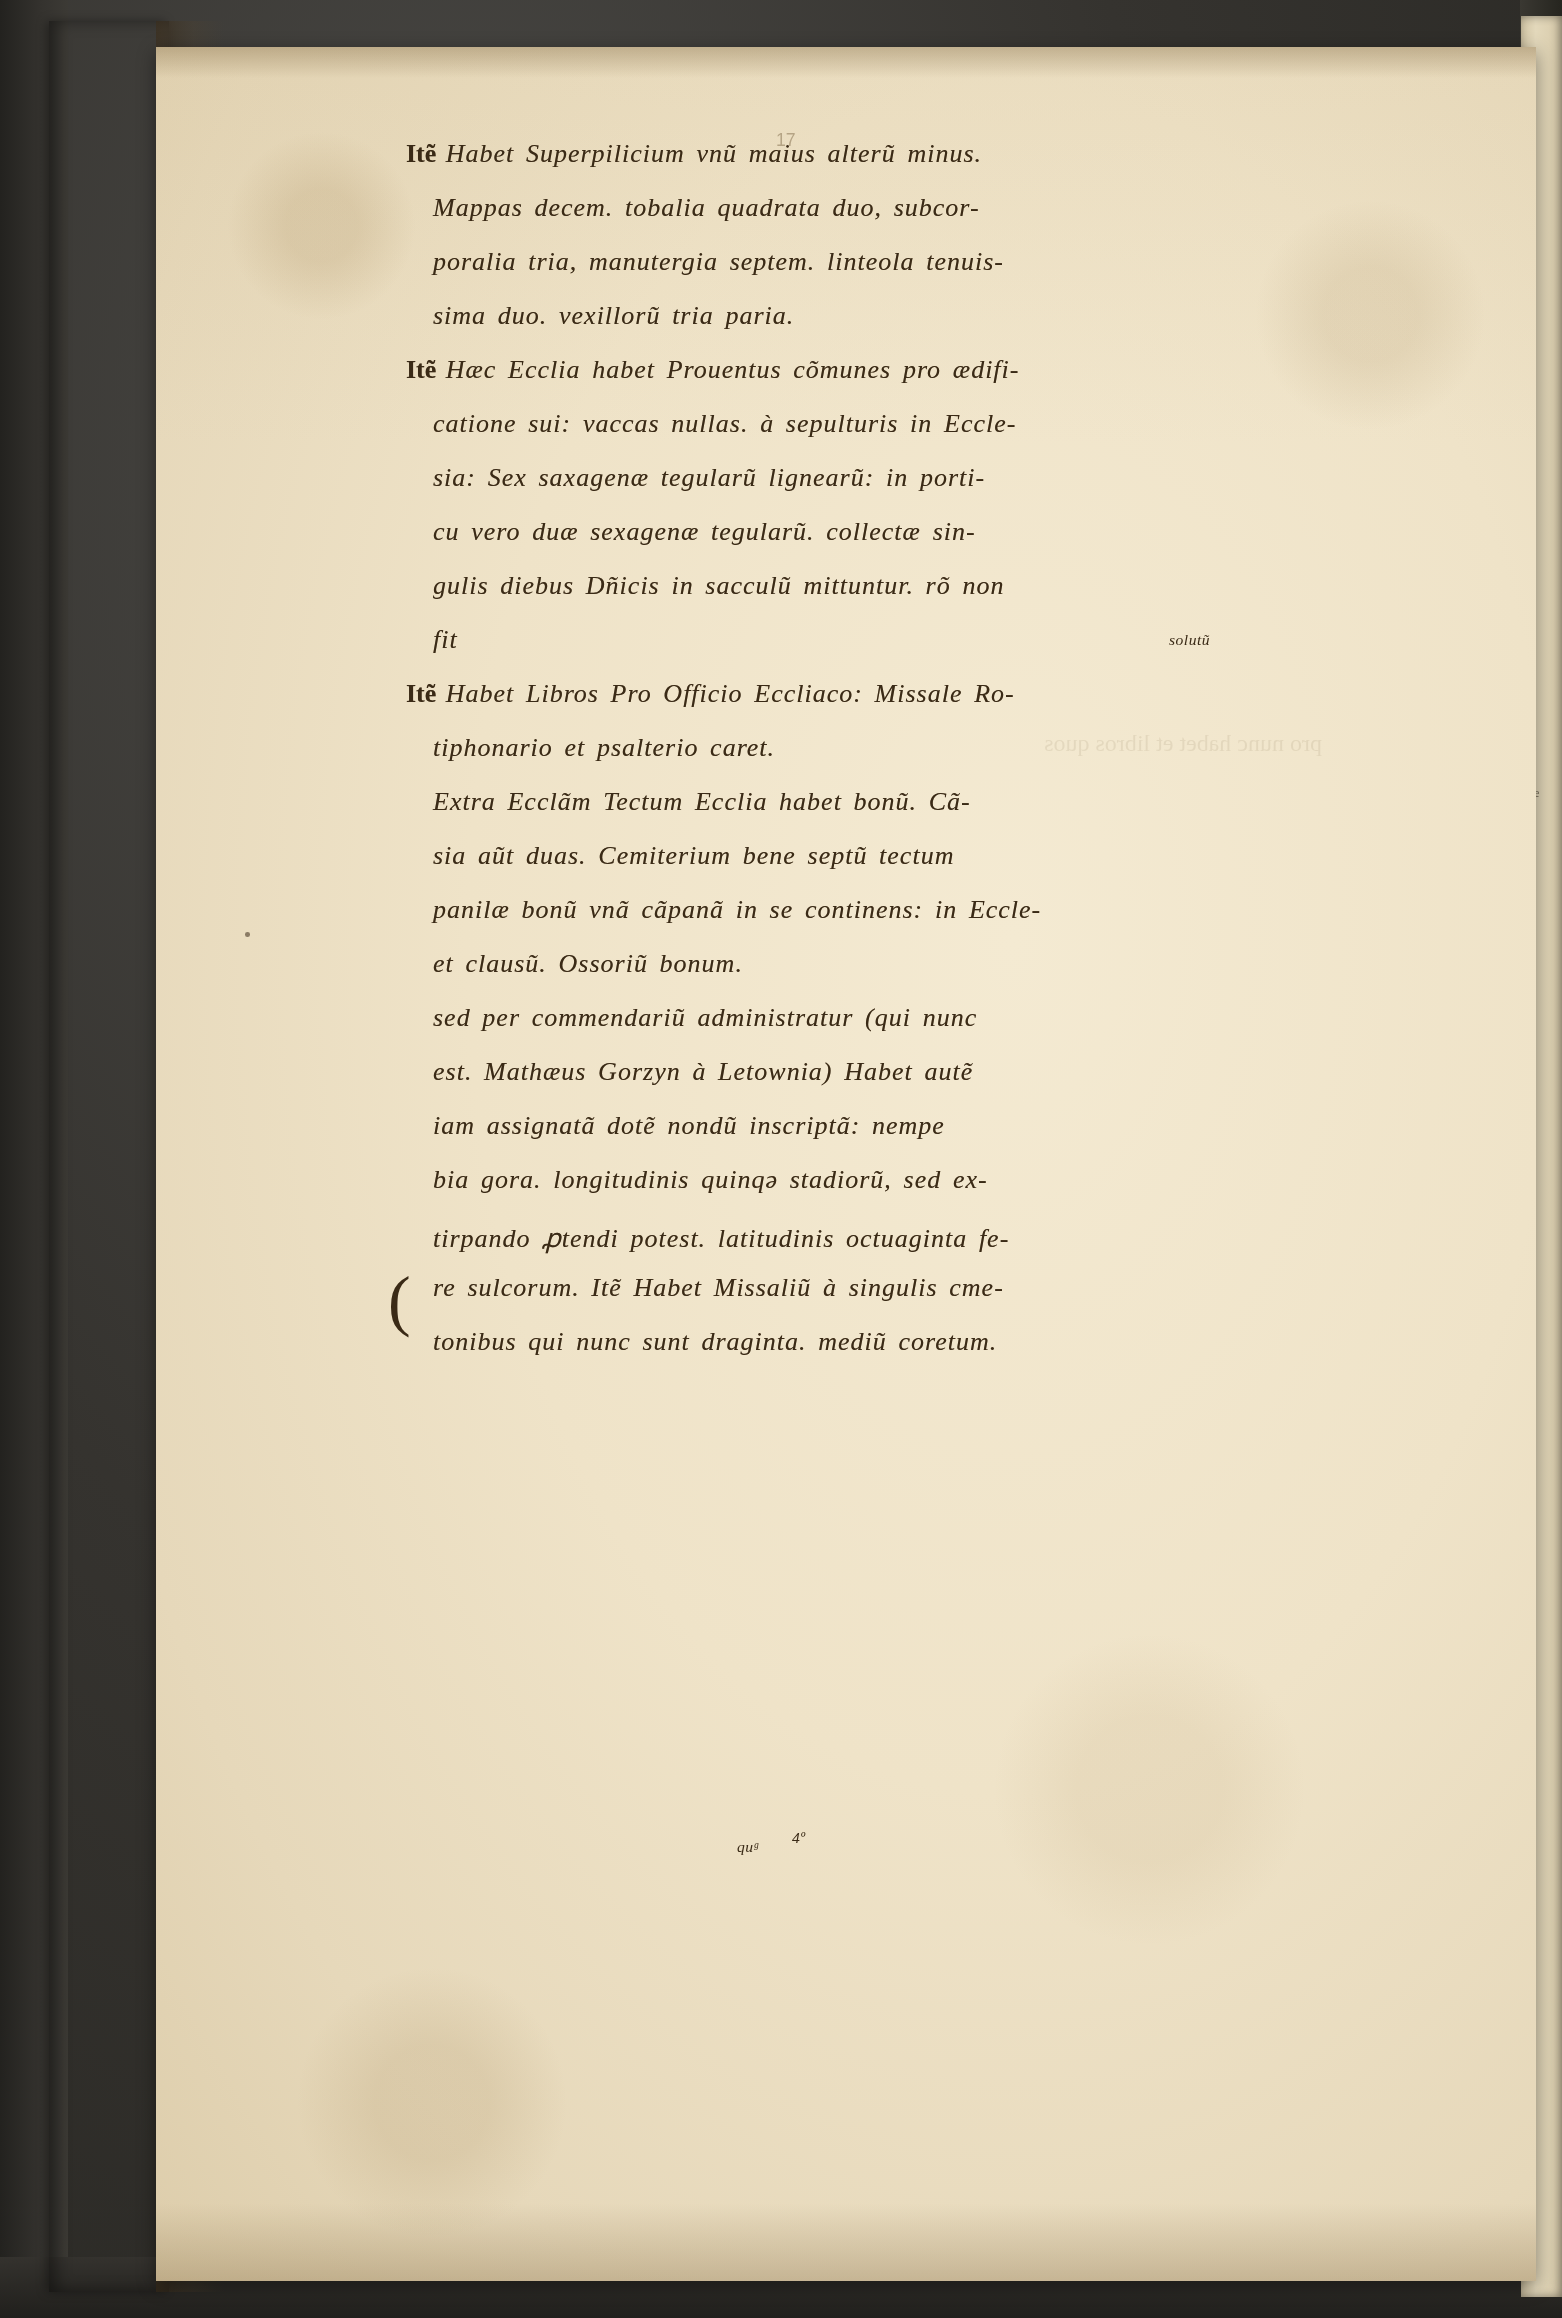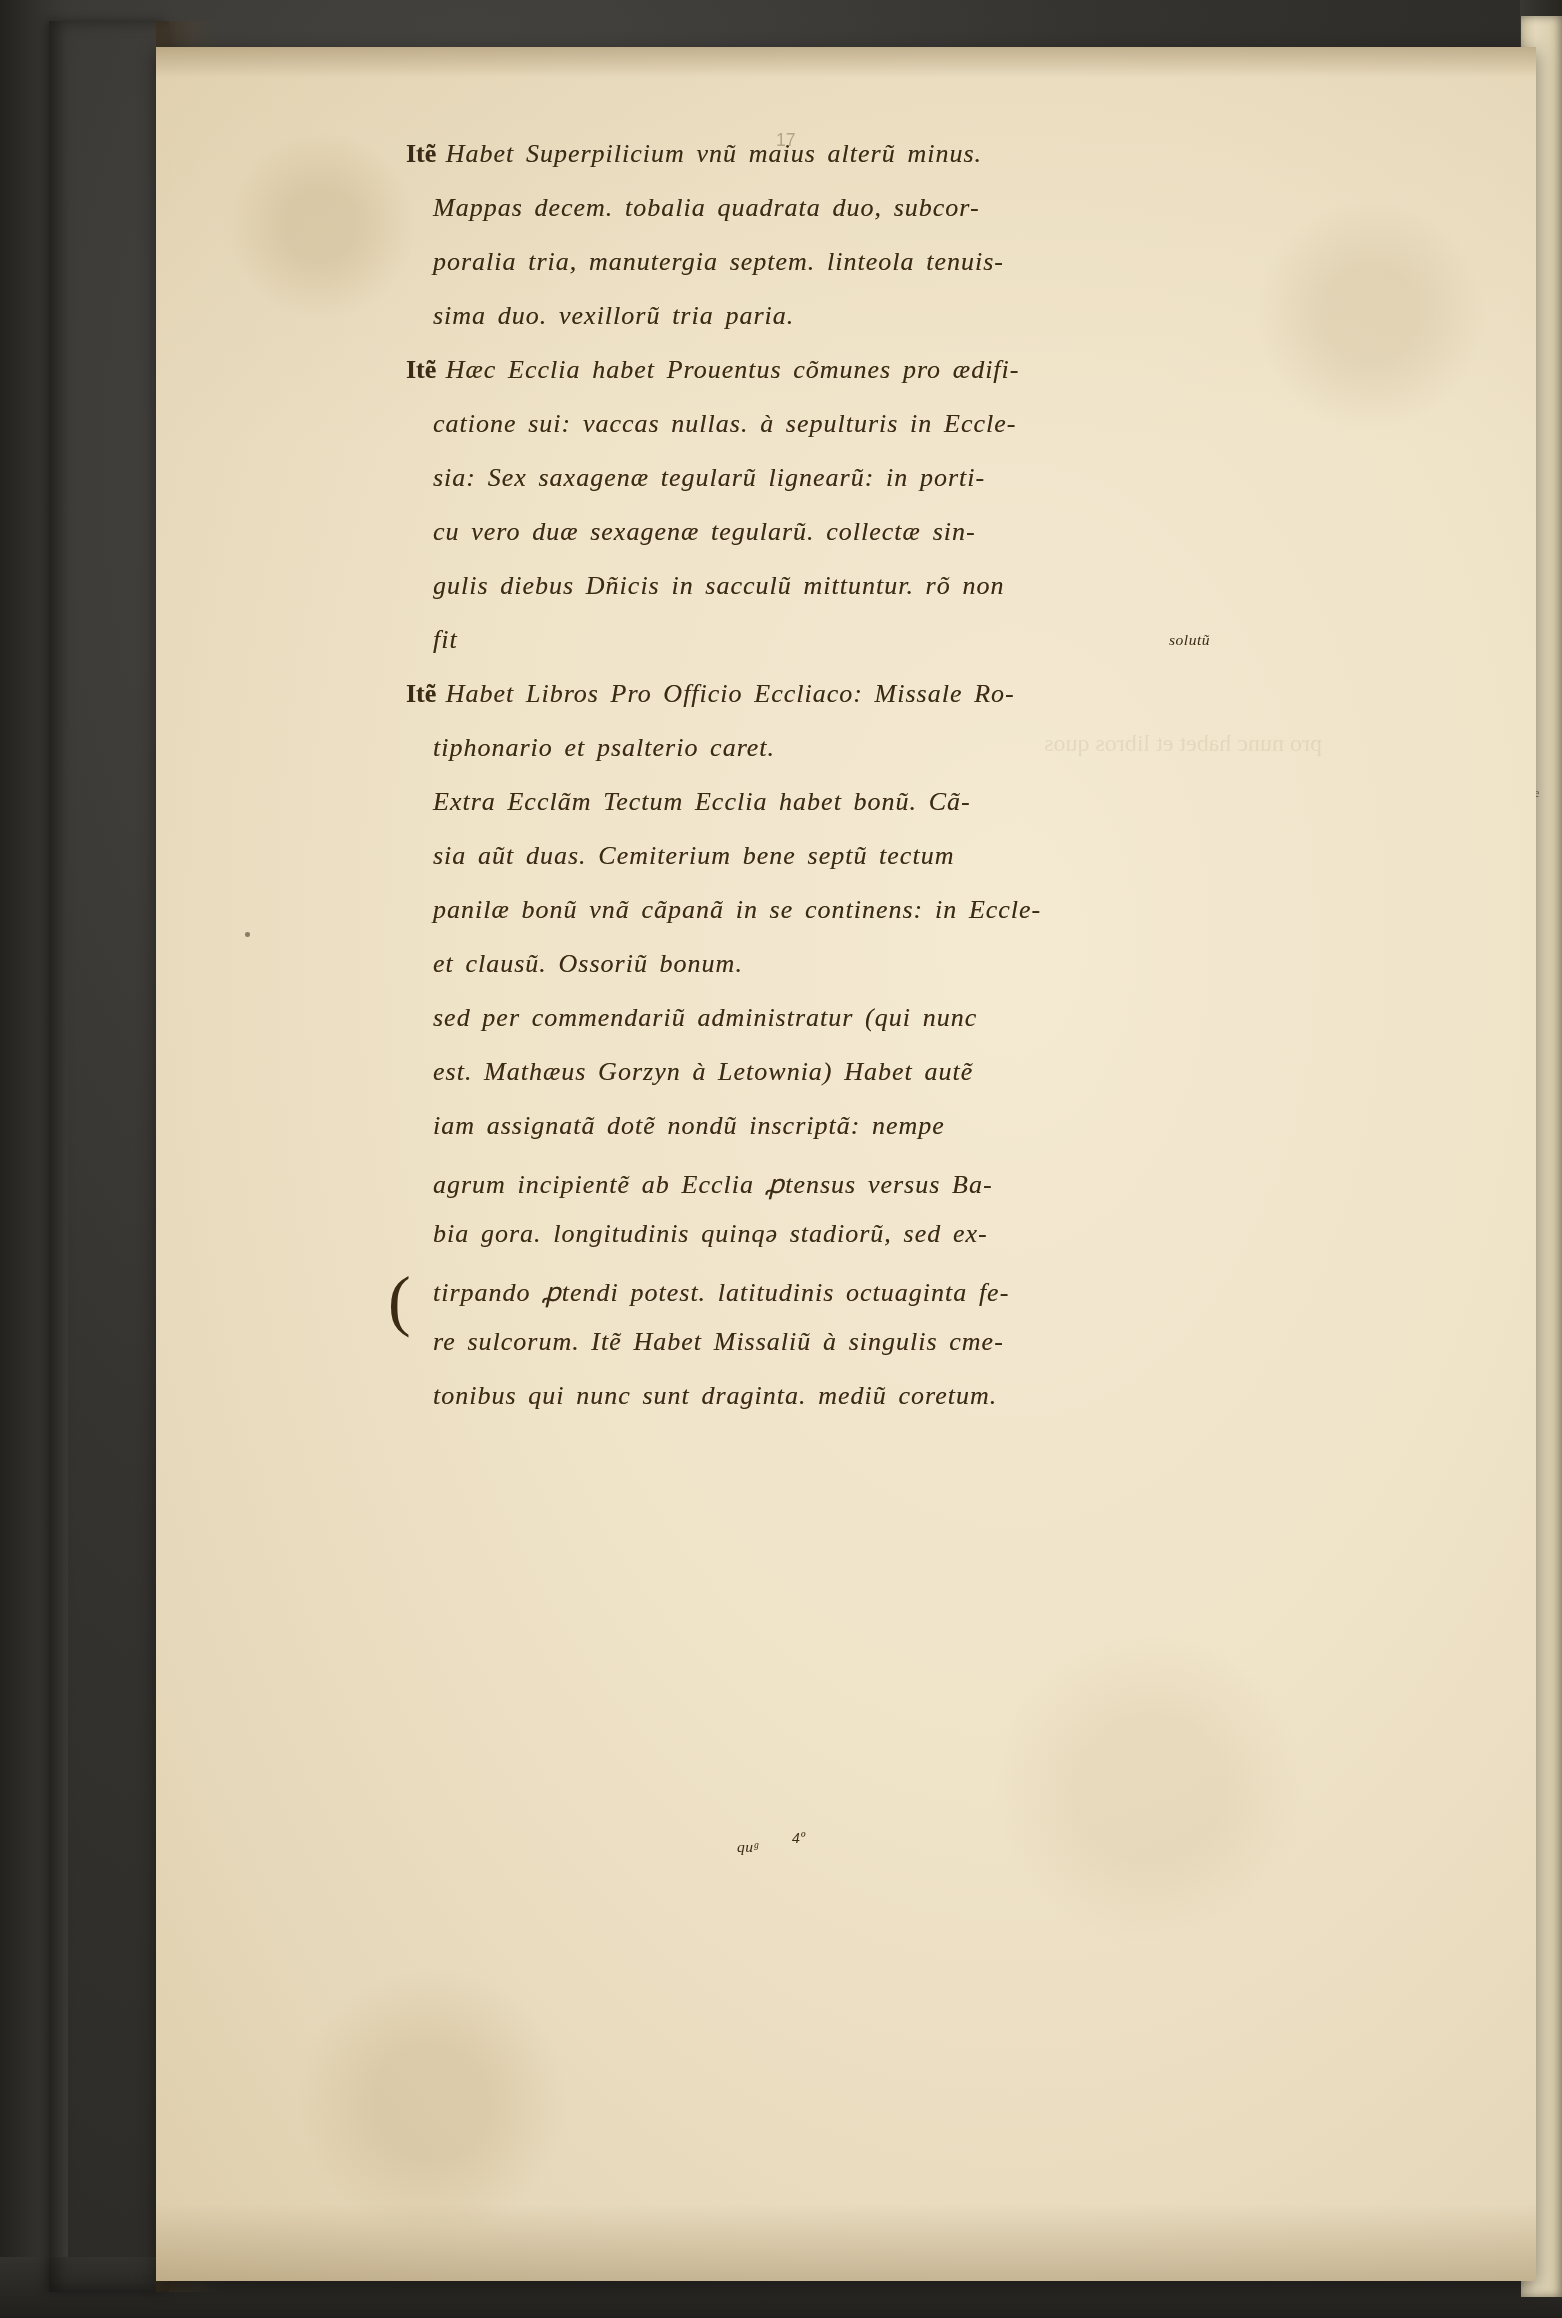--- a/index.html
+++ b/index.html
@@ -245,21 +245,20 @@
     <div class="ms-line ind-0"><span class="para-mark">Itẽ</span><span>Habet Libros Pro Officio Eccliaco: Missale Ro-</span></div>
     <div class="ms-line ind-1"><span>tiphonario et psalterio caret.</span></div>
     <div class="ms-line ind-1"><span>Extra Ecclãm Tectum Ecclia habet bonũ. Cã-</span></div>
     <div class="ms-line ind-1"><span>sia aũt duas. Cemiterium bene septũ tectum</span></div>
     <div class="ms-line ind-1"><span>panilæ bonũ vnã cãpanã in se continеns: in Eccle-</span></div>
     <div class="ms-line ind-1"><span>et clausũ. Ossoriũ bonum.</span></div>
 
     <div class="ms-line ind-1"><span>sed per commendariũ administratur (qui nunc</span></div>
     <div class="ms-line ind-1"><span>est. Mathæus Gorzyn à Letownia) Habet autẽ</span></div>
     <div class="ms-line ind-1"><span>iam assignatã dotẽ nondũ inscriptã: nempe</span></div>
-    <div class="ms-line ind-1"><span>agrum incipientẽ ab Ecclia ꝓtensus versus Ba-</span></div>
     <div class="ms-line ind-1"><span>bia gora. longitudinis quinqǝ stadiorũ, sed ex-</span></div>
     <div class="ms-line ind-1"><span>tirpando ꝓtendi potest. latitudinis octuaginta fe-</span></div>
     <div class="ms-line ind-1"><span>re sulcorum. Itẽ Habet Missaliũ à singulis cme-</span></div>
     <div class="ms-line ind-1"><span>tonibus qui nunc sunt draginta. mediũ coretum.</span></div>
   </div>
 
   <div class="superscript-note" style="left:1169px; top:631px;">solutũ</div>
   <div class="superscript-note" style="left:737px; top:1838px;">quᵍ</div>
   <div class="superscript-note" style="left:792px; top:1829px;">4º</div>
 

